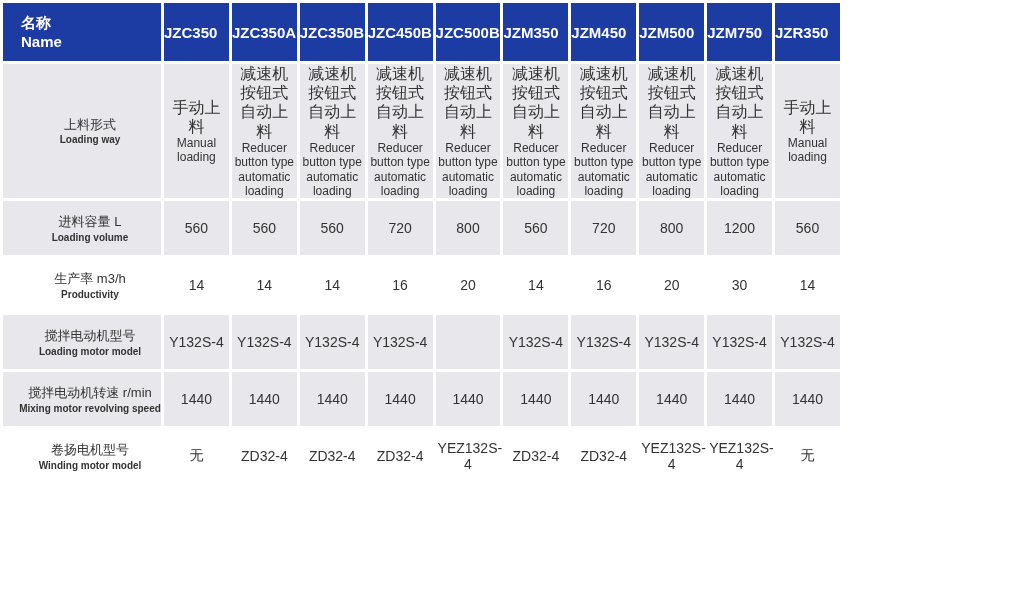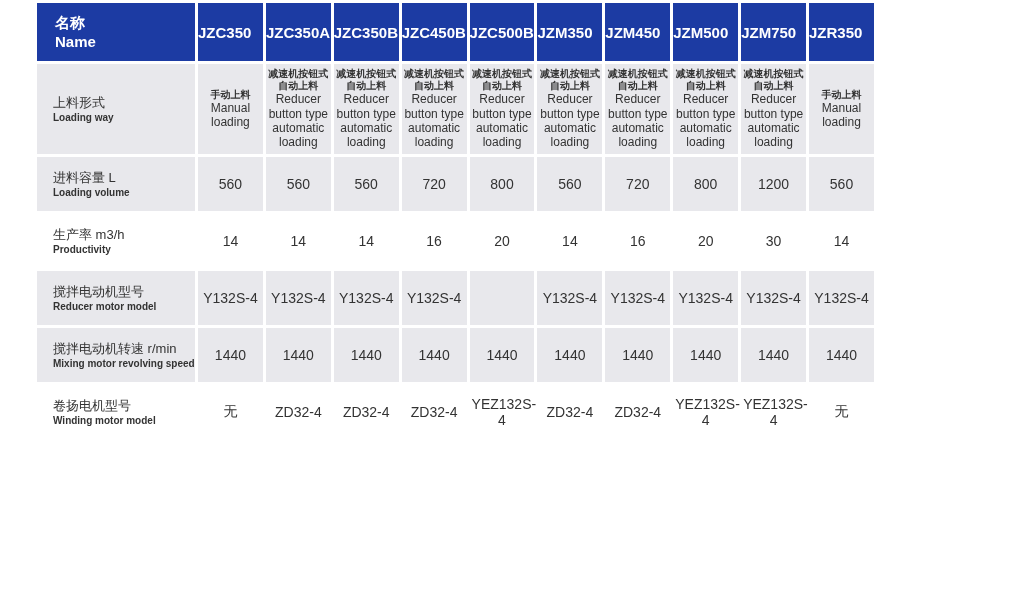--- a/index.html
+++ b/index.html
@@ -10,21 +10,20 @@
     height: 616px;
     overflow: hidden;
     font-family: "Liberation Sans", "DejaVu Sans", sans-serif;
     color: #333333;
   }
   table.spec {
     width: 843px;
     table-layout: fixed;
     border-collapse: separate;
     border-spacing: 3px;
-    margin-left: 34px;
   }
   col.c-label { width: 158px; }
   
   thead th {
     background: #1c3ba3;
     color: #ffffff;
     font-size: 15px;
     font-weight: bold;
     height: 58px;
     text-align: left;
@@ -41,27 +40,27 @@
     text-align: center;
     vertical-align: middle;
     font-size: 14px;
     height: 54px;
     padding: 0 2px;
     background: #ffffff;
   }
   tbody tr.alt td { background: #e8e8ec; }
   tr.tall td { height: 90px; }
   td.label {
-    text-align: left;
+    text-align: center;
     padding-left: 16px;
     padding-right: 0;
   }
   .zh { font-size: 13px; line-height: 1.35; }
   .en { font-size: 10px; line-height: 1.3; white-space: nowrap; overflow: visible; font-weight: bold; }
-  .cell-zh { font-size: 10px; line-height: 1.2; font-weight: bold; }
+  .cell-zh { font-size: 16px; line-height: 1.2; font-weight: normal; }
   .cell-en { font-size: 12px; line-height: 1.2; }
 </style>
 </head>
 <body>
 
 <table class="spec">
   <colgroup>
     <col class="c-label">
     <col>
       <col>
@@ -172,21 +171,21 @@
       <td>14</td>
       <td>16</td>
       <td>20</td>
       <td>30</td>
       <td>14</td>
     </tr>
 
     <tr class="alt">
       <td class="label">
         <div class="zh">搅拌电动机型号</div>
-        <div class="en">Reducer motor model</div>
+        <div class="en">Loading motor model</div>
       </td>
       <td>Y132S-4</td>
       <td>Y132S-4</td>
       <td>Y132S-4</td>
       <td>Y132S-4</td>
       <td></td>
       <td>Y132S-4</td>
       <td>Y132S-4</td>
       <td>Y132S-4</td>
       <td>Y132S-4</td>

